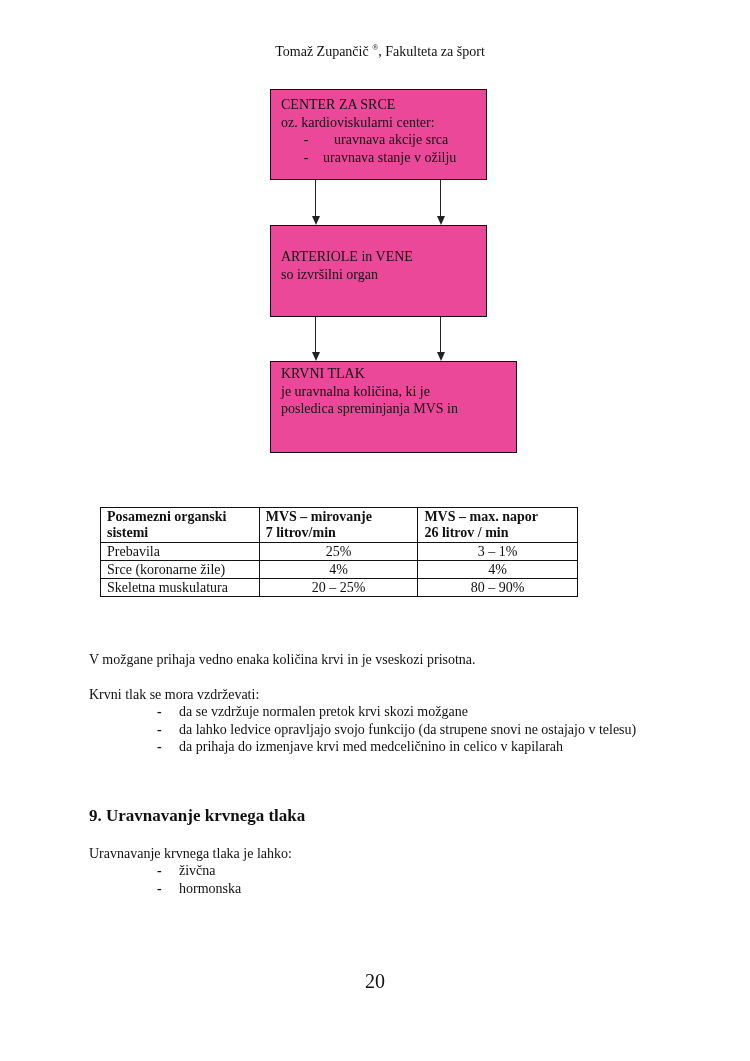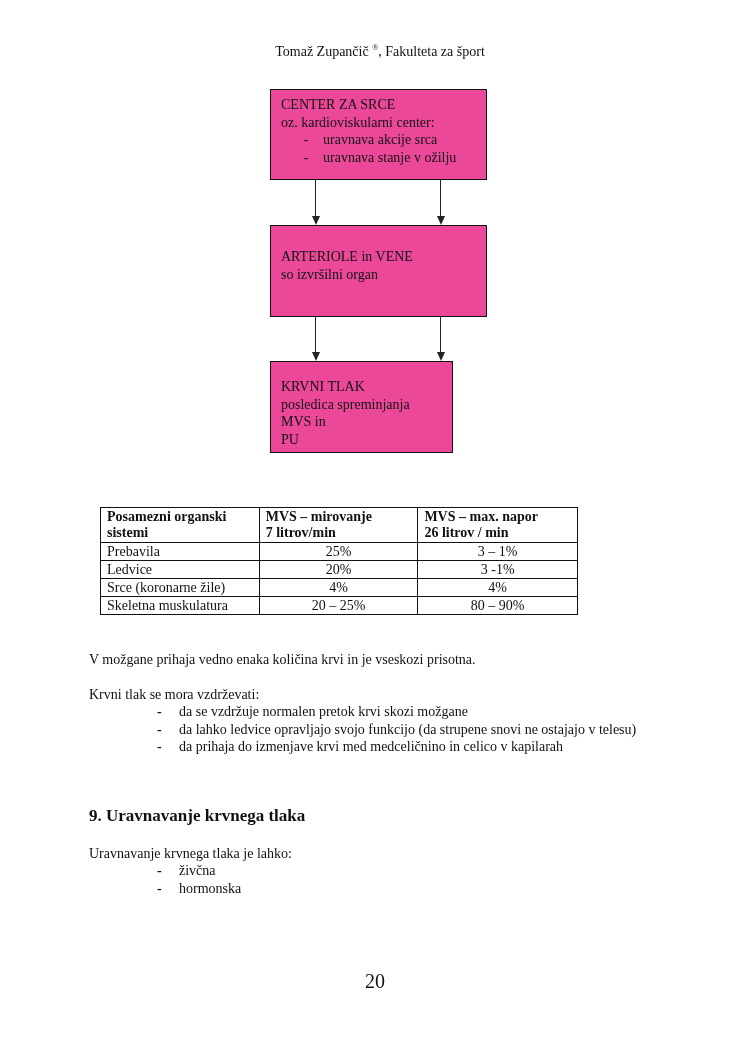--- a/index.html
+++ b/index.html
@@ -53,21 +53,21 @@
 <div class="abs header">
   <span>Tomaž Zupančič</span>
   <sup>®</sup><span>, Fakulteta za šport</span>
 </div>
 
 <div class="abs box" style="left:270px; top:89px; width:217px; height:91px;">
   <div>CENTER ZA SRCE</div>
   <div>oz. kardioviskularni center:</div>
   <div class="row ind">
     <span class="dash">-</span>
-    <span style="margin-left:6px">uravnava akcije srca</span>
+    <span style="margin-left:17px">uravnava akcije srca</span>
   </div>
   <div class="row ind">
     <span class="dash">-</span>
     <span style="margin-left:6px">uravnava stanje v ožilju</span>
   </div>
 </div>
 
 <div class="abs arrow" style="left:315px; top:180px; height:36px;"></div>
 <div class="abs arrowhead" style="left:312px; top:216px;"></div>
 <div class="abs arrow" style="left:440px; top:180px; height:36px;"></div>
@@ -76,24 +76,24 @@
 <div class="abs box" style="left:270px; top:225px; width:217px; height:92px; padding-top:22px;">
   <div>ARTERIOLE in VENE</div>
   <div>so izvršilni organ</div>
 </div>
 
 <div class="abs arrow" style="left:315px; top:317px; height:35px;"></div>
 <div class="abs arrowhead" style="left:312px; top:352px;"></div>
 <div class="abs arrow" style="left:440px; top:317px; height:35px;"></div>
 <div class="abs arrowhead" style="left:437px; top:352px;"></div>
 
-<div class="abs box" style="left:270px; top:361px; width:183px; height:92px; padding-top:16px;">
+<div class="abs box" style="left:270px; top:361px; width:247px; height:92px; padding-top:3px;">
   <div>KRVNI TLAK</div>
+  <div>je uravnalna količina, ki je</div>
   <div>posledica spreminjanja MVS in</div>
-  <div>PU</div>
 </div>
 
 <table class="mvs">
   <colgroup>
       <col class="c1">
       <col class="c2">
       <col class="c3">
     </colgroup>
   <thead>
     <tr>
@@ -109,25 +109,20 @@
         <div>MVS – max. napor</div>
         <div>26 litrov / min</div>
       </th>
     </tr>
   </thead>
   <tbody>
     <tr>
       <td>Prebavila</td>
       <td class="c">25%</td>
       <td class="c">3 – 1%</td>
-    </tr>
-    <tr>
-      <td>Ledvice</td>
-      <td class="c">20%</td>
-      <td class="c">3 -1%</td>
     </tr>
     <tr>
       <td>Srce (koronarne žile)</td>
       <td class="c">4%</td>
       <td class="c">4%</td>
     </tr>
     <tr>
       <td>Skeletna muskulatura</td>
       <td class="c">20 – 25%</td>
       <td class="c">80 – 90%</td>

